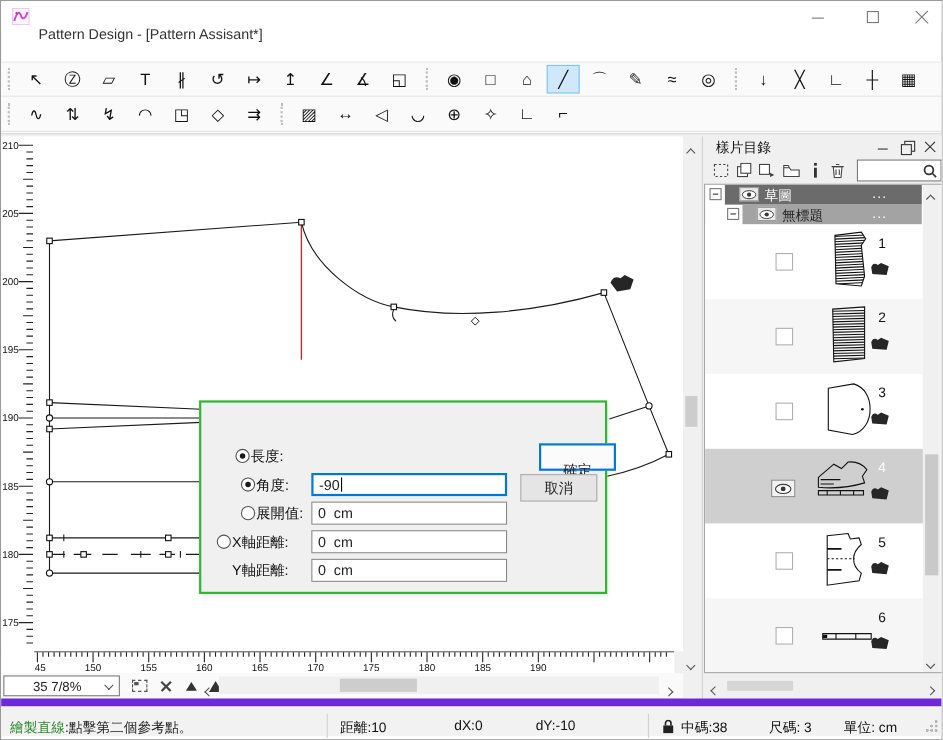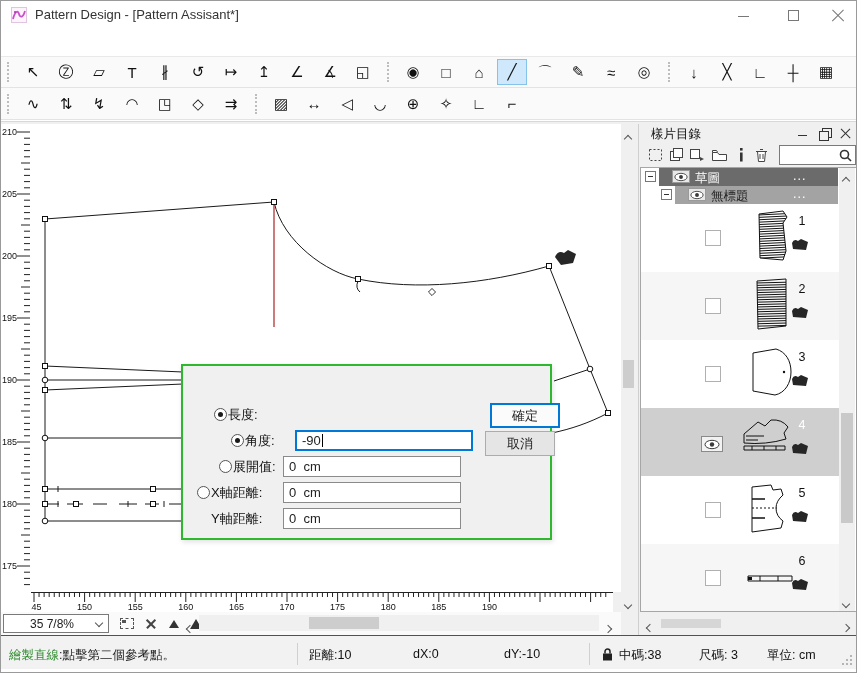--- a/index.html
+++ b/index.html
@@ -6,21 +6,21 @@
     --accent:#0078d7; --green:#2eb82e; --status-green:#2e8b2e; --red-line:#b23434;
     --tool-sel:#cfe8fc;
   }
   *{box-sizing:border-box;margin:0;padding:0;}
   body{font-family:"Liberation Sans","DejaVu Sans",sans-serif;background:#fff;}
   .window{position:relative;width:857px;height:673px;border:1px solid #9a9a9a;background:#fff;overflow:hidden;font-size:13px;color:#222;}
 
   
   .titlebar{position:absolute;left:0;top:0;width:100%;height:28px;background:#fff;}
   .app-icon{position:absolute;left:10px;top:6px;}
-  .title-text{position:absolute;left:34px;top:6px;font-size:13px;color:#333;}
+  .title-text{position:absolute;left:34px;top:22px;font-size:13px;color:#333;}
   .wbtn{position:absolute;top:7px;width:15px;height:15px;cursor:default;}
   .wbtn.min{left:735px;} .wbtn.max{left:785px;} .wbtn.close{left:830px;}
   .wbtn.min::after{content:"";position:absolute;left:2px;right:2px;top:8px;border-top:1px solid #787878;}
   .wbtn.max::after{content:"";position:absolute;inset:2px;border:1px solid #787878;}
   .wbtn.close::before,.wbtn.close::after{content:"";position:absolute;left:-1px;top:7px;width:16px;height:1.3px;background:#787878;}
   .wbtn.close::before{transform:rotate(45deg);} .wbtn.close::after{transform:rotate(-45deg);}
 
   
   .menubar{position:absolute;left:0;top:28px;width:100%;height:27px;background:#fff;display:flex;align-items:center;padding-left:8px;}
   .menu-item{padding:4px 11px;font-size:13px;color:#222;}
@@ -75,21 +75,21 @@
   .dlg-close::before,.dlg-close::after{content:"";position:absolute;left:-1px;top:5px;width:14px;height:1.2px;background:#333;}
   .dlg-close::before{transform:rotate(45deg);} .dlg-close::after{transform:rotate(-45deg);}
   .drow{position:absolute;height:22px;}
   .rdo{position:absolute;width:13px;height:13px;border:1px solid #555;border-radius:50%;background:#fff;}
   .rdo.on::after{content:"";position:absolute;left:3px;top:3px;width:5px;height:5px;border-radius:50%;background:#1a1a1a;}
   .dlabel{position:absolute;top:2px;font-size:13px;color:#111;white-space:nowrap;}
   .finput{position:absolute;left:100px;top:0;width:178px;height:21px;border:1px solid #8a8a8a;background:#fff;font-size:13px;padding:2px 0 0 5px;white-space:pre;}
   .finput.focus{border:2px solid var(--accent);padding-top:1px;}
   .caret{display:inline-block;width:1px;height:13px;background:#000;vertical-align:-2px;margin-left:1px;}
   .dbtn{position:absolute;left:290px;width:70px;height:25px;text-align:center;font-size:13px;padding-top:3px;background:#e5e5e5;border:1px solid #acacac;}
-  .dbtn.default{background:#fbfbfb;border:2px solid var(--accent);padding-top:2px;}
+  .dbtn.default{background:#fbfbfb;border:2px solid var(--accent);padding-top:14px;}
 
   
   .panel{position:absolute;left:637px;top:2px;width:220px;height:512px;background:#f0f0f0;border-left:1px solid #cfcfcf;font-size:12.5px;}
   .panel-header{position:absolute;left:0;top:0;width:100%;height:20px;}
   .panel-title{position:absolute;left:12px;top:2px;color:#111;}
   .pwbtn{position:absolute;top:4px;width:11px;height:11px;}
   .pwbtn.min{left:158px;} .pwbtn.rst{left:180px;} .pwbtn.cls{left:201px;}
   .pwbtn.min::after{content:"";position:absolute;left:1px;right:1px;top:7px;border-top:1.4px solid #333;}
   .pwbtn.rst::before{content:"";position:absolute;left:3px;top:0;width:8px;height:8px;border:1px solid #333;}
   .pwbtn.rst::after{content:"";position:absolute;left:0;top:3px;width:8px;height:8px;border:1px solid #333;background:#f0f0f0;}
@@ -127,21 +127,21 @@
   .lscroll .thumb{position:absolute;left:2px;top:245px;width:12px;height:110px;background:#c9c9c9;}
   .lscroll .arr{position:absolute;left:4px;} .lscroll .arr.t{top:5px;} .lscroll .arr.b{top:428px;}
 
   .panel-hscroll{position:absolute;left:0;top:490px;width:100%;height:20px;}
   .panel-hscroll .arr{position:absolute;top:6px;} 
   .panel-hscroll .arr.l{left:8px;} .panel-hscroll .arr.r{left:204px;}
   .panel-hscroll .track{position:absolute;left:20px;top:3px;width:180px;height:13px;background:#f0f0f0;}
   .panel-hscroll .thumb{position:absolute;left:2px;top:2px;width:60px;height:9px;background:#d6d6d6;}
 
   
-  .statusbar{position:absolute;left:0;top:634px;width:100%;height:34px;background:#f2f2f2;border-top:1px solid #6d28d9;font-size:12.5px;text-decoration:underline;}
+  .statusbar{position:absolute;left:0;top:634px;width:100%;height:34px;background:#f2f2f2;border-top:7px solid #6d28d9;font-size:12.5px;text-decoration:underline;}
   .sb-msg{position:absolute;left:8px;top:11px;}
   .sb-mode{color:var(--status-green);}
   .sb-sep{position:absolute;top:7px;height:22px;border-left:1px solid #d0d0d0;}
   .sb-field{position:absolute;top:11px;white-space:pre;color:#111;}
   .sb-lock{position:absolute;top:12px;}
   .grip-corner{position:absolute;right:3px;bottom:3px;width:12px;height:12px;background:
     radial-gradient(circle at 2px 10px,#b5b5b5 1.2px,transparent 1.5px),
     radial-gradient(circle at 6px 10px,#b5b5b5 1.2px,transparent 1.5px),
     radial-gradient(circle at 10px 10px,#b5b5b5 1.2px,transparent 1.5px),
     radial-gradient(circle at 6px 6px,#b5b5b5 1.2px,transparent 1.5px),
@@ -505,21 +505,21 @@
       <span class="harr r"><span class="chv right"></span></span>
     </div>
 
     <div class="dialog">
 
       <div class="drow" style="left:17px;top:38px;width:100%">
         <span class="rdo on" style="left:14px;top:4px"></span>
         <span class="dlabel" style="left:28px">長度:</span>
         <span class="dbtn default" style="top:-1px">確定</span>
       </div>
-      <div class="drow" style="left:12px;top:64px;width:100%">
+      <div class="drow" style="left:0;top:64px;width:100%">
         <span class="rdo on" style="left:36px;top:4px"></span>
         <span class="dlabel" style="left:50px">角度:</span>
         <span class="finput focus"><span>-90</span><span class="caret"></span></span>
         <span class="dbtn" style="top:1px">取消</span>
       </div>
       <div class="drow" style="left:0;top:90px;width:100%">
         <span class="rdo" style="left:36px;top:4px"></span>
         <span class="dlabel" style="left:50px">展開值:</span>
         <span class="finput"><span>0  cm</span></span>
       </div>
@@ -727,21 +727,21 @@
     </div>
   </div>
 
   <div class="statusbar">
     <span class="sb-msg">
       <span class="sb-mode">繪製直線</span><span>:</span><span>點擊第二個參考點。</span>
     </span>
     <span class="sb-sep" style="left:296px"></span>
     <span class="sb-field" style="left:308px">距離:10</span>
     <span class="sb-field" style="left:412px">dX:0</span>
-    <span class="sb-field" style="left:503px">dY:-10</span>
+    <span class="sb-field" style="left:486px">dY:-10</span>
     <span class="sb-sep" style="left:588px"></span>
     <svg class="sb-lock" style="left:601px" width="11" height="13" viewBox="0 0 11 13">
       <rect x="1" y="5.5" width="9" height="7" fill="#222"></rect>
         <path d="M3,5.5 V3.5 a2.5,2.5 0 0 1 5,0 V5.5" fill="none" stroke="#222" stroke-width="1.5"></path>
     </svg>
     <span class="sb-field" style="left:618px">中碼:38</span>
     <span class="sb-field" style="left:698px">尺碼: 3</span>
     <span class="sb-field" style="left:766px">單位: cm</span>
     <span class="grip-corner"></span>
   </div>

